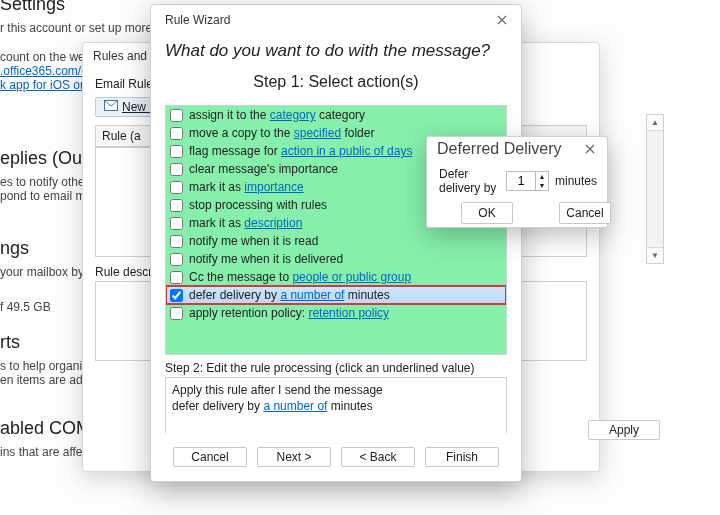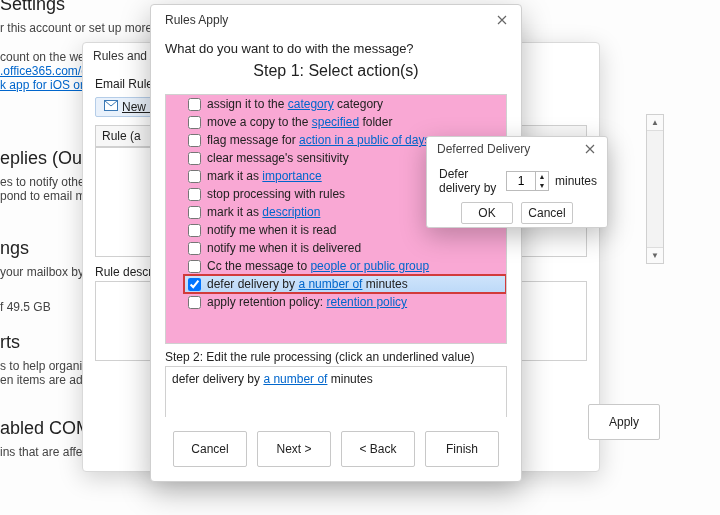--- a/index.html
+++ b/index.html
@@ -45,21 +45,21 @@
   .envelope-icon svg { width:14px; height:11px; }
   .rule-header {
     border:1px solid #d0d0d0; padding:3px 6px; font-size:12px;
     display:flex; justify-content:space-between; margin:4px 12px 0 12px;
     background:#f7f7f7;
   }
   .rule-list { border:1px solid #d0d0d0; height:110px; margin:0 12px; background:#fff;}
   .rule-desc-label { padding:8px 12px 2px; font-size:12px;}
   .rule-desc-box { border:1px solid #d0d0d0; height:80px; margin:0 12px; background:#fff;}
   .btn {
-    min-width:72px; height:36px; border:1px solid #c8c8c8; background:#fff;
+    min-width:72px; height:20px; border:1px solid #c8c8c8; background:#fff;
     font-size:12px; display:inline-flex; align-items:center; justify-content:center;
     cursor:pointer; border-radius:2px;
   }
 
   
   .wizard {
     position:absolute; left:150px; top:4px;
     width:372px; height:478px;
     background:#fff; border:1px solid #cfcfcf;
     box-shadow:0 10px 30px rgba(0,0,0,0.28);
@@ -69,25 +69,25 @@
   .wizard .titlebar {
     height:30px; display:flex; align-items:center;
     justify-content:space-between; padding:0 8px 0 14px;
     font-size:12px; color:#333;
   }
   .close-x {
     width:22px; height:22px; display:flex; align-items:center; justify-content:center;
     cursor:pointer; color:#555;
   }
   .wizard .body { padding:6px 14px 0 14px; flex:1; overflow:hidden; }
-  .prompt { font-size:13px; margin-bottom:6px; }
+  .prompt { font-size:17px; margin-bottom:12px;font-style:italic; }
   .step-label { font-size:16px; margin-bottom:14px;text-align:center; }
   .action-list {
     border:1px solid #d0d0d0; height:250px; overflow:auto;
-    background:#f9a8d4; margin-bottom:6px;padding-left:18px;
+    background:#86efac; margin-bottom:6px;
   }
   .action-row {
     display:flex; align-items:center; gap:6px;
     padding:0px 4px; font-size:12px; height:18px;
     white-space:nowrap;
   }
   .action-row input[type=checkbox]{ width:13px; height:13px; }
   .action-row.selected {
     background:linear-gradient(#cfe4fb,#bcd9f8);
     outline:2px solid #d23b3b; outline-offset:-1px;
@@ -105,33 +105,33 @@
   
   .defer {
     position:absolute; left:426px; top:136px;
     width:182px; height:92px;
     background:#fff; border:1px solid #cfcfcf;
     box-shadow:0 8px 26px rgba(0,0,0,0.25);
     border-radius:3px;
   }
   .defer .titlebar {
     height:24px; display:flex; align-items:center; justify-content:space-between;
-    padding:0 6px 0 10px; font-size:12px; color:#444;
+    padding:0 6px 0 10px; font-size:16px; color:#444;
   }
   .defer .content { padding:6px 10px 6px 12px; display:flex; align-items:center; gap:6px; font-size:12px;}
   .spinner {
     display:inline-flex; border:1px solid #bbb; height:20px;
   }
   .spinner input {
     width:28px; border:none; text-align:center; font-size:12px; outline:none;
   }
   .spinner .arrows { display:flex; flex-direction:column; border-left:1px solid #bbb; }
   .spinner .arrow { width:12px; height:10px; display:flex; align-items:center; justify-content:center; font-size:7px; cursor:pointer;}
   .defer .btns { display:flex; gap:8px; justify-content:center; padding:1px 8px 8px; }
-  .defer .btn { min-width:52px; height:22px; }
+  .defer .btn { min-width:52px; height:22px;margin-left:38px; }
 
   .scrollbar-fake { position:absolute; right:56px; top:114px; width:18px; height:150px; border:1px solid #d0d0d0; background:#f3f3f3;}
   .scrollbar-fake .up,.scrollbar-fake .down { height:16px; display:flex;align-items:center;justify-content:center;font-size:8px;color:#666;background:#fafafa;border-bottom:1px solid #ddd;}
   .scrollbar-fake .down{border-top:1px solid #ddd;border-bottom:none;position:absolute;bottom:0;left:0;right:0;}
   .apply-btn { position:absolute; right:60px; bottom:75px; }
 </style>
 </head>
 <body>
 
 <div class="bg-layer">
@@ -194,21 +194,21 @@
 </div>
 
 <div class="scrollbar-fake">
   <div class="up">▲</div>
   <div class="down">▼</div>
 </div>
 <div class="btn apply-btn">Apply</div>
 
 <div class="wizard">
   <div class="titlebar">
-    <span>Rules Apply</span>
+    <span>Rule Wizard</span>
     <span class="close-x">
       <svg width="10" height="10" viewBox="0 0 10 10">
           <path d="M1 1 L9 9 M9 1 L1 9" stroke="#666" stroke-width="1.2"></path>
         </svg>
     </span>
   </div>
   <div class="body">
     <div class="prompt">What do you want to do with the message?</div>
     <div class="step-label">Step 1: Select action(s)</div>
     <div class="action-list" id="action-list">
@@ -219,21 +219,21 @@
         <div class="action-row">
           <input type="checkbox" style="">
           <span>move a copy to the <a>specified</a> folder</span>
         </div>
         <div class="action-row">
           <input type="checkbox" style="">
           <span>flag message for <a>action in a public of days</a></span>
         </div>
         <div class="action-row">
           <input type="checkbox" style="">
-          <span>clear message's sensitivity</span>
+          <span>clear message's importance</span>
         </div>
         <div class="action-row">
           <input type="checkbox" style="">
           <span>mark it as <a>importance</a></span>
         </div>
         <div class="action-row">
           <input type="checkbox" style="">
           <span>stop processing with rules</span>
         </div>
         <div class="action-row">
@@ -256,20 +256,21 @@
           <input type="checkbox" checked="" style="">
           <span>defer delivery by <a>a number of</a> minutes</span>
         </div>
         <div class="action-row">
           <input type="checkbox" style="">
           <span>apply retention policy: <a>retention policy</a></span>
         </div>
       </div>
     <div class="step2-label">Step 2: Edit the rule processing (click an underlined value)</div>
     <div class="desc-box">
+      <div>Apply this rule after I send the message</div>
       <div>
         <span>defer delivery by </span><a>a number of</a><span> minutes</span>
       </div>
     </div>
   </div>
   <div class="footer">
     <div class="btn">Cancel</div>
     <div class="btn">Next &gt;</div>
     <div class="btn">&lt; Back</div>
     <div class="btn">Finish</div>

